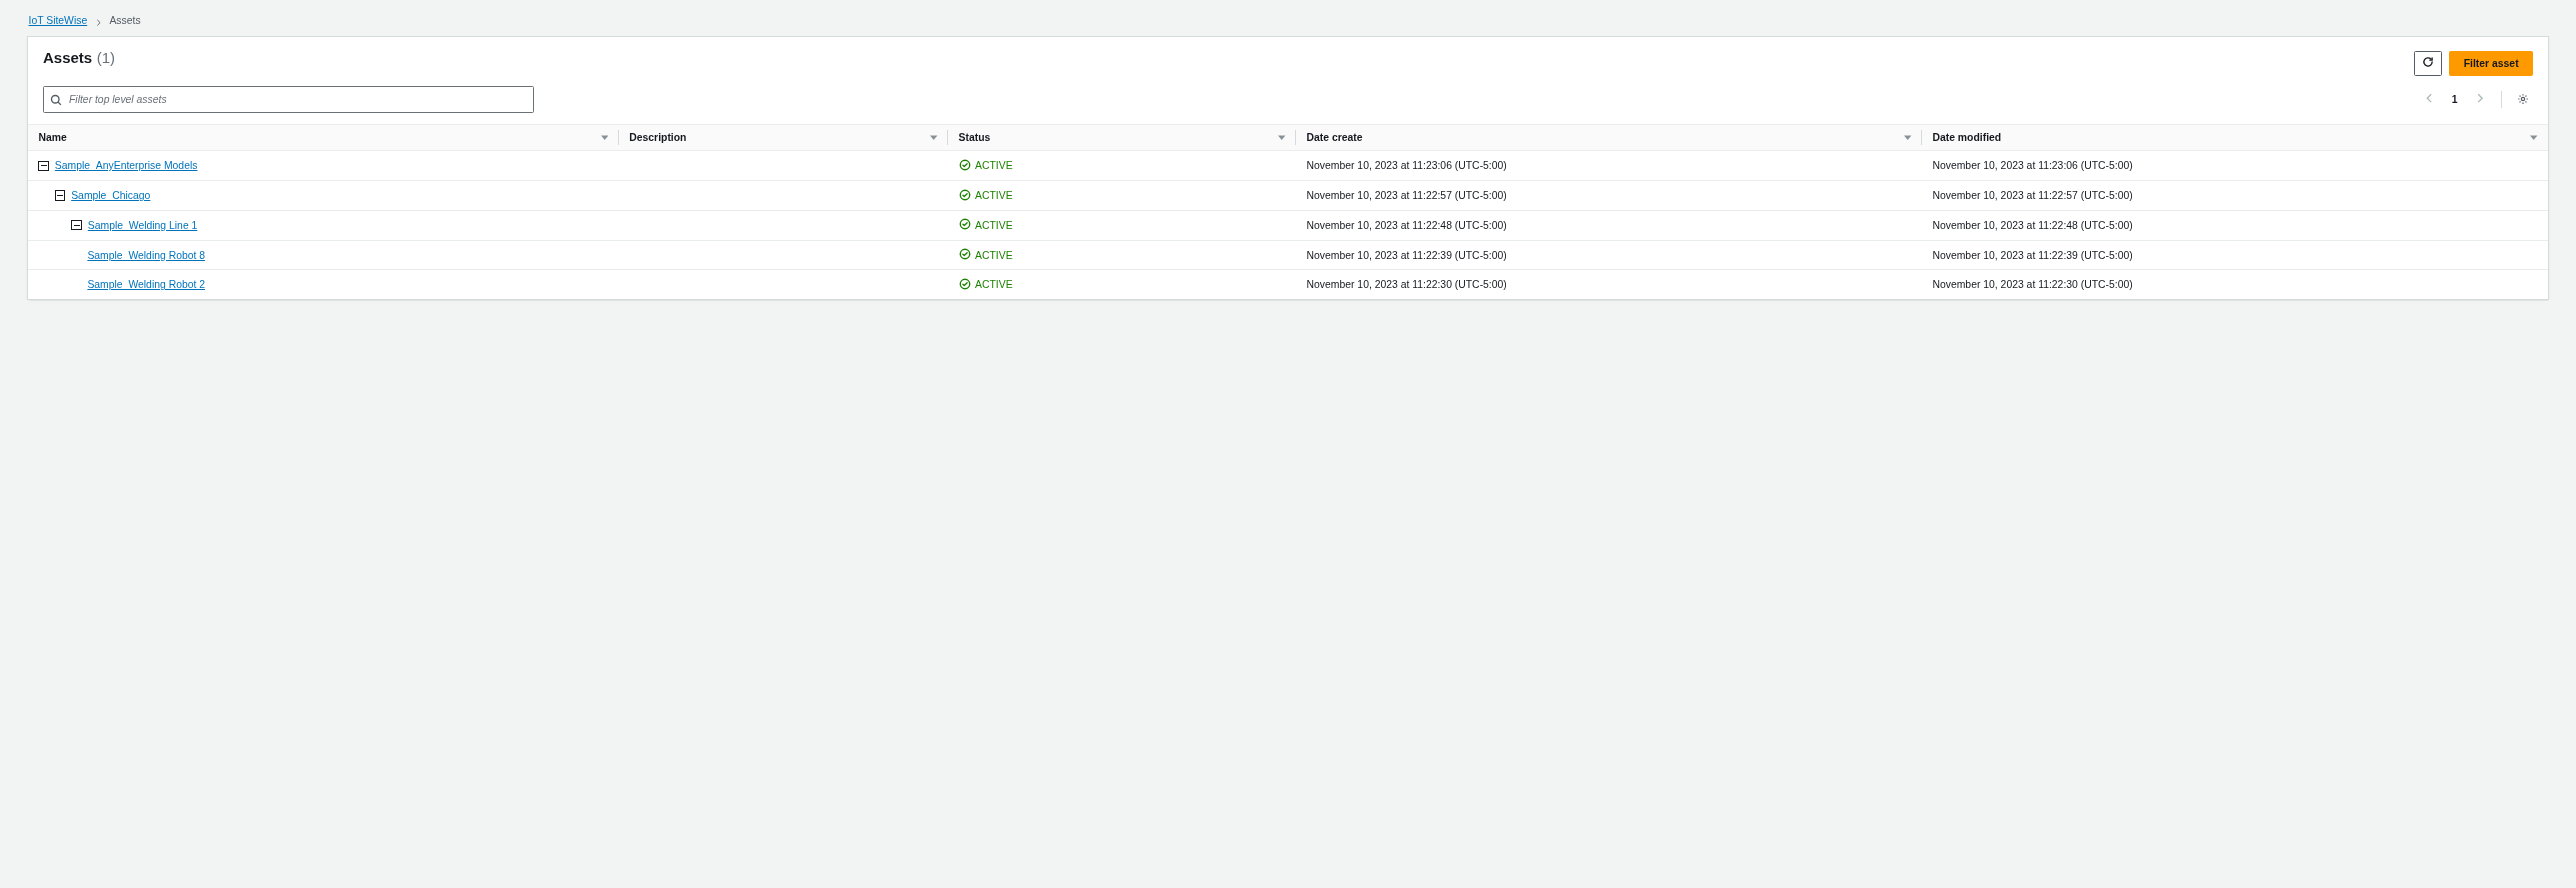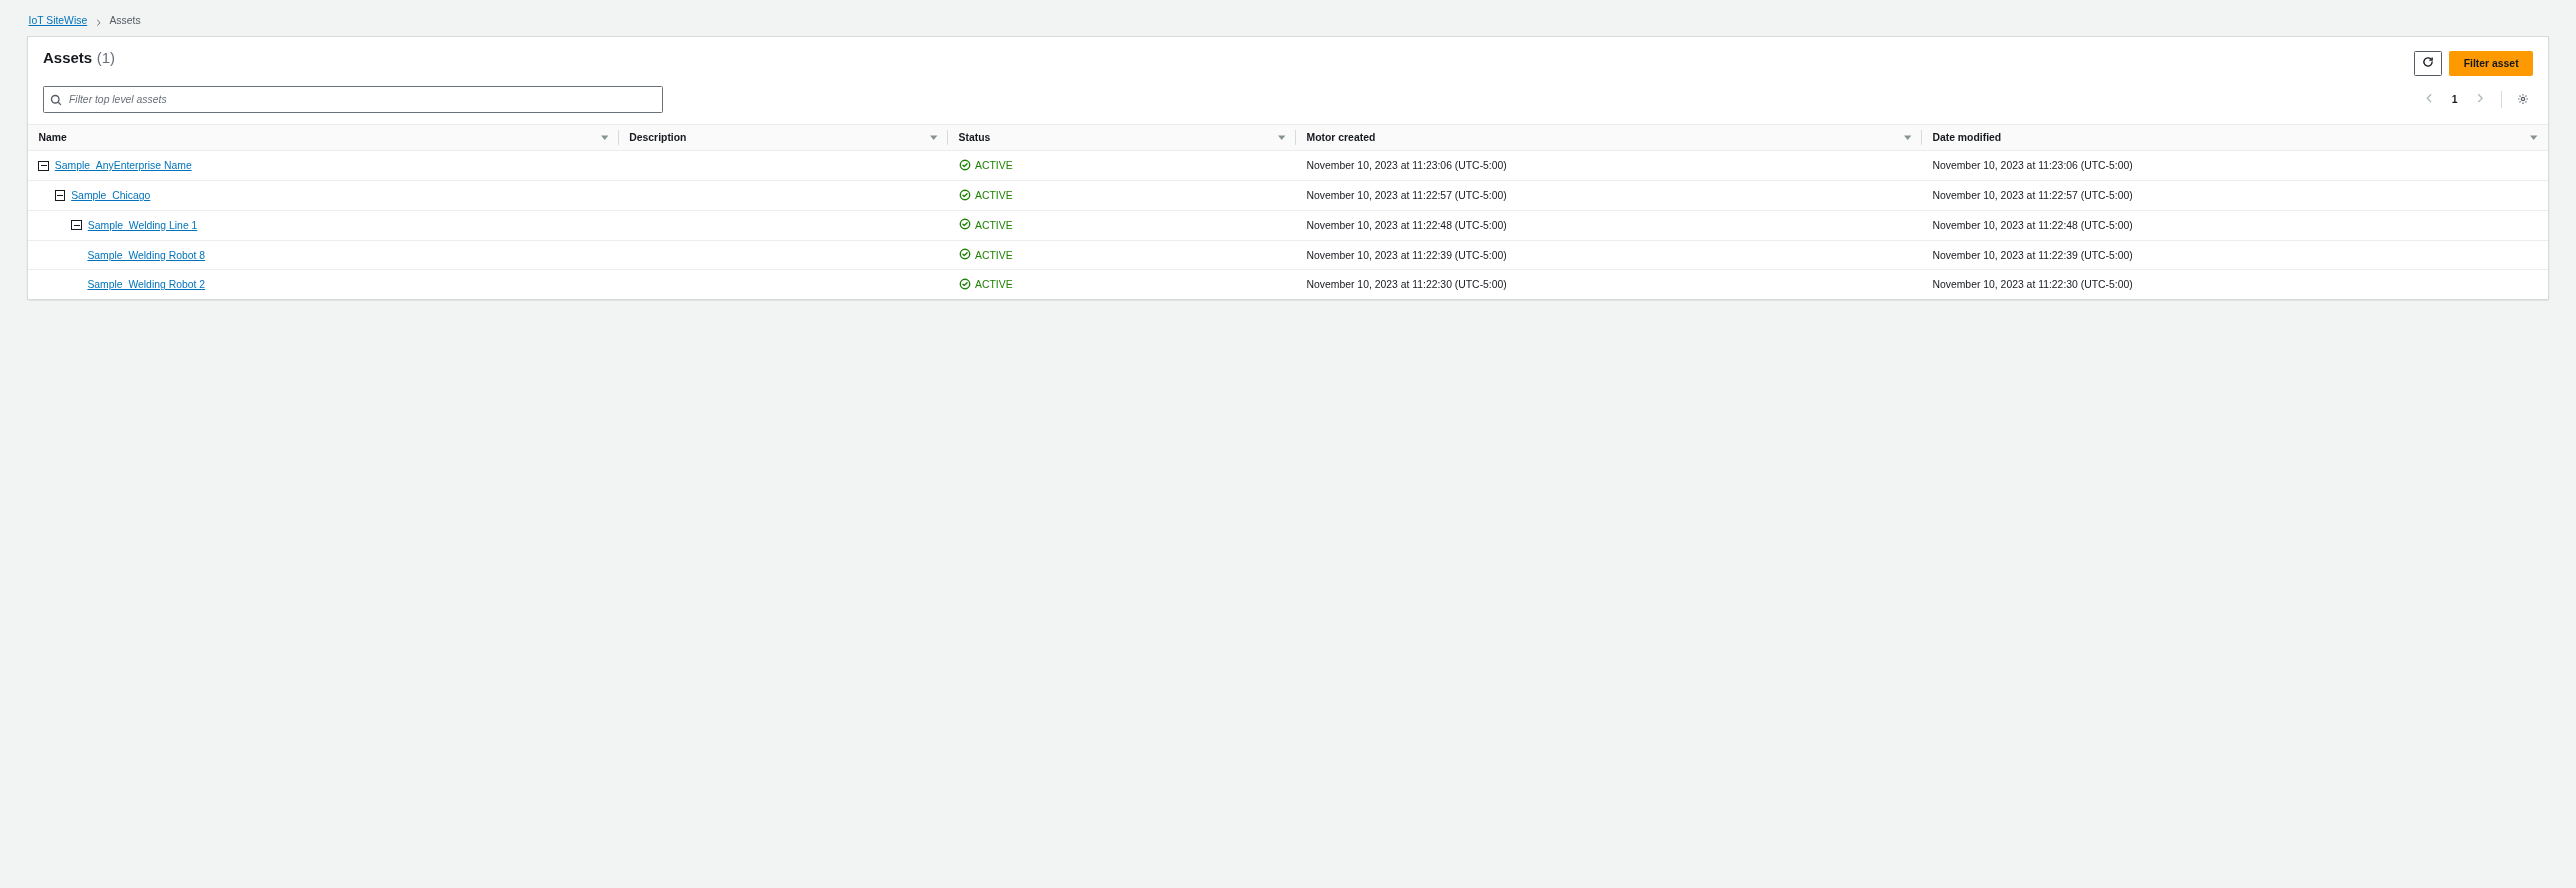--- a/index.html
+++ b/index.html
@@ -35,21 +35,21 @@
     display: inline-flex; align-items: center; justify-content: center;
     height: 25px; padding: 0 13.4px; border-radius: 1.5px; font-weight: 700;
     cursor: pointer; font-size: 10.4px;
   }
   .btn-icon { width: 28px; padding: 0; }
   .btn-normal { background: #ffffff; border: 0.7px solid #545b64; color: #16191f; }
   .btn-primary { background: #ff9900; border: 0.7px solid #ff9900; color: #16191f; }
 
   
   .toolbar { display:flex; align-items:center; justify-content: space-between; gap: 12px; padding: 10.4px 15px; }
-  .filter-wrap { position: relative; width: 620px; max-width: 55%; }
+  .filter-wrap { position: relative; width: 491px; max-width: 55%; }
   .filter-input {
     width: 100%; height: 27px; border: 0.7px solid #687078; border-radius: 1.5px;
     padding: 0 7.4px 0 25px; font-size: 10.4px; color:#16191f;
   }
   .filter-input::placeholder { color: #687078; font-style: italic; }
   .filter-icon { position:absolute; left:7.4px; top:50%; transform:translateY(-50%); color:#545b64; display:flex; }
 
   .paginator { display:flex; align-items:center; gap: 7.4px; color:#687078; }
   .pager-btn { width:21px; height:21px; display:inline-flex; align-items:center; justify-content:center; color:#aab7b8; cursor:default; }
   .pager-btn.enabled { color:#545b64; cursor:pointer; }
@@ -208,21 +208,21 @@
                 <span>Status</span>
               <span class="sort-icon">
                   <svg width="7.4" height="7.4" viewBox="0 0 10 10" fill="currentColor">
                     <path d="M0 2h10L5 8z"></path>
                   </svg>
                 </span>
             </div>
           </th>
           <th>
             <div class="th-inner">
-                <span>Motor created</span>
+                <span>Date create</span>
               <span class="sort-icon">
                   <svg width="7.4" height="7.4" viewBox="0 0 10 10" fill="currentColor">
                     <path d="M0 2h10L5 8z"></path>
                   </svg>
                 </span>
             </div>
           </th>
           <th>
             <div class="th-inner">
                 <span>Date modified</span>
@@ -235,21 +235,21 @@
           </th>
         </tr>
       </thead>
       <tbody id="rows">
           <tr>
             <td style="max-width: none;">
               <div class="name-cell indent-0">
                 <span class="toggle-box">
                   <span class="minus"></span>
                 </span>
-                <a class="asset-link">Sample_AnyEnterprise Name</a>
+                <a class="asset-link">Sample_AnyEnterprise Models</a>
               </div>
             </td>
             <td></td>
             <td><span class="status-pill">
                 <span><svg width="12" height="12" viewBox="0 0 16 16" fill="none" stroke="#1d8102" stroke-width="1.8" stroke-linecap="round" stroke-linejoin="round">
                     <circle cx="8" cy="8" r="6.3"></circle>
                     <path d="M5.2 8.2l1.8 1.8 3.8-3.8"></path>
                   </svg></span>
                 <span class="status-text">ACTIVE</span>
               </span></td>

